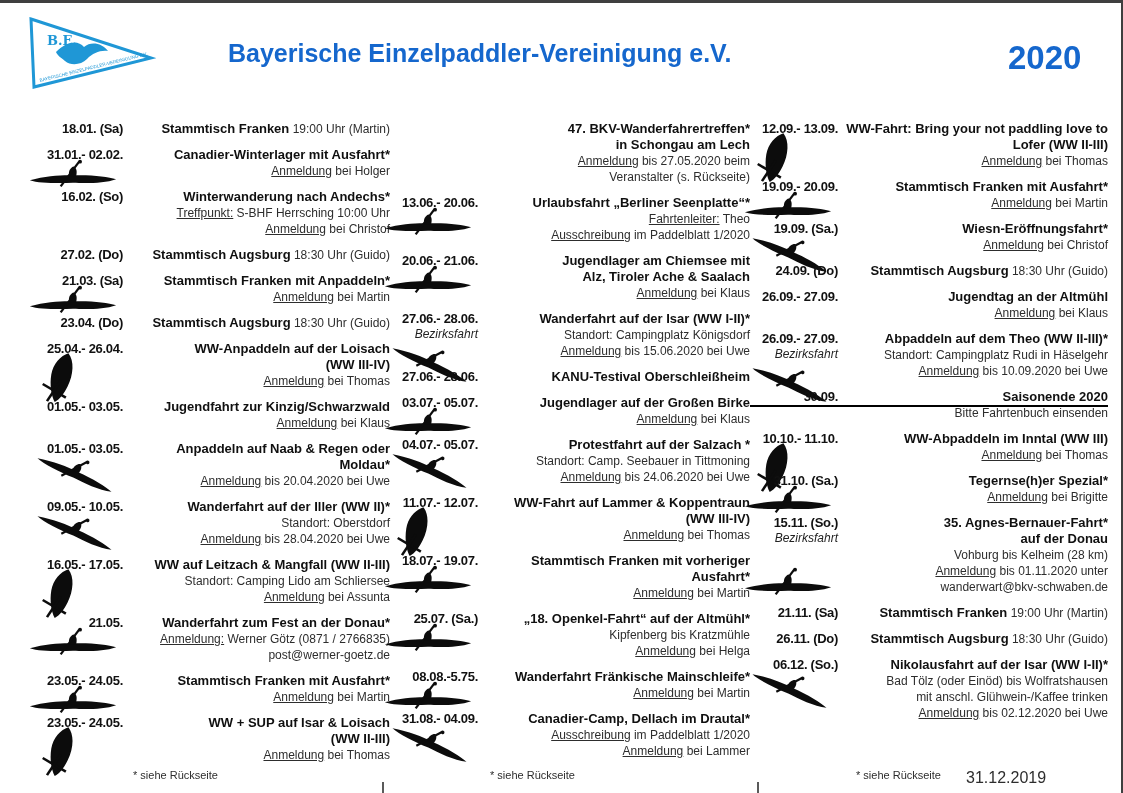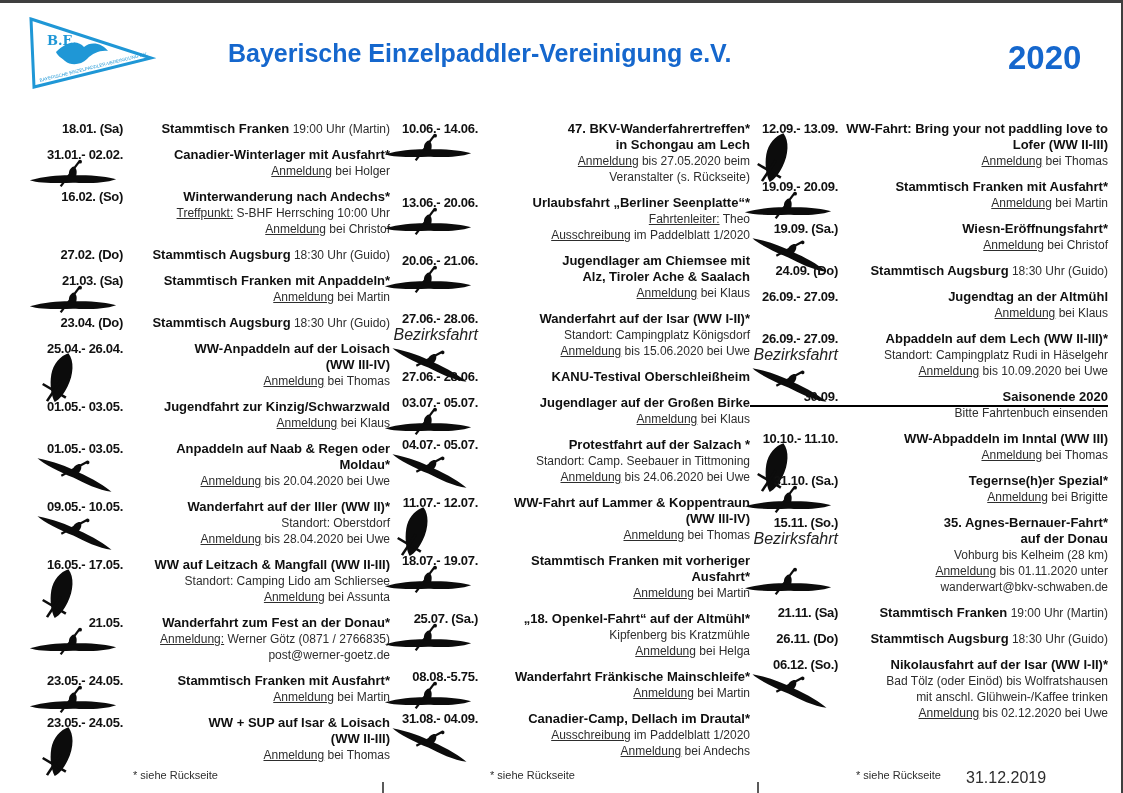--- a/index.html
+++ b/index.html
@@ -15,21 +15,21 @@
   .page-year  { position:absolute; left:1008px; top:36px; font-size:33px; font-weight:bold; }
   
   .cols { position:absolute; top:118px; left:35px; display:flex; }
   .col { box-sizing:border-box;text-align:right; }
   .col:nth-child(1){ width:355px; }
   .col:nth-child(2){ width:360px; }
   .col:nth-child(3){ width:358px; }
   .event { position:relative; display:flex; margin-bottom:10px; }
   .date-col { flex:0 0 88px; position:relative; }
   .date { font-weight:bold; font-size:13px; line-height:16px; white-space:nowrap; letter-spacing:-0.3px; }
-  .note { font-style:italic; font-size:16px; line-height:15px; color:#222; }
+  .note { font-style:italic; font-size:12px; line-height:15px; color:#222; }
   .content { flex:1; min-width:0; }
   .title-line { font-size:13px; line-height:16px; font-weight:bold; color:#101010; }
   .t-normal { font-weight:normal; font-size:12px; color:#2d2d2d;margin-top:16px; }
   .detail-line { font-size:12px; line-height:16px; color:#2d2d2d; }
   .d-underline { text-decoration:underline; }
   .event--rule .rule-line { position:absolute; left:0; right:0; top:16px; border-top:2px solid #000; }
   
   .icon { position:absolute; }
   .icon svg { display:block; }
   .icon--kayak-horizontal { top:12px; left:-6px; }
@@ -263,31 +263,20 @@
           </div>
           <div class="content">
             <div class="title-line"><span class="t-bold">WW + SUP auf Isar &amp; Loisach</span></div>
             <div class="title-line"><span class="t-bold">(WW II-III)</span></div>
             <div class="detail-line"><span class="d-underline">Anmeldung</span><span class="d-normal"> bei Thomas</span></div>
           </div>
         </div>
       </div>
       <div class="col">
         <div class="event">
-          <div class="date-col">
-            <div class="date">10.06.- 14.06.</div>
-            <div class="icon icon--kayak-horizontal">
-              <svg width="88" height="30" viewBox="0 0 100 34">
-                <path d="M1,24 C20,19 38,18 52,18.5 C72,18 90,20 99,23 C85,28 64,27.5 50,27 C32,27.5 11,27.5 1,24 Z" fill="#0c0c0c"></path>
-                <path d="M46,20 C44,14 47,10 50.5,8.5 C54,10 55,14 53.5,19.5 Z" fill="#0c0c0c"></path>
-                <line x1="36" y1="31" x2="57" y2="3" stroke="#0c0c0c" stroke-width="2.6"></line>
-                <circle cx="58" cy="3" r="2.2" fill="#0c0c0c"></circle>
-              </svg>
-            </div>
-          </div>
           <div class="content">
             <div class="title-line"><span class="t-bold">47. BKV-Wanderfahrertreffen*</span></div>
             <div class="title-line"><span class="t-bold">in Schongau am Lech</span></div>
             <div class="detail-line"><span class="d-underline">Anmeldung</span><span class="d-normal"> bis 27.05.2020 beim</span></div>
             <div class="detail-line"><span class="d-normal">Veranstalter (s. Rückseite)</span></div>
           </div>
         </div>
         <div class="event">
           <div class="date-col">
             <div class="date">13.06.- 20.06.</div>
@@ -470,21 +459,21 @@
                   <path d="M46,20 C44,14 47,10 50.5,8.5 C54,10 55,14 53.5,19.5 Z" fill="#0c0c0c"></path>
                   <line x1="36" y1="31" x2="57" y2="3" stroke="#0c0c0c" stroke-width="2.6"></line>
                   <circle cx="58" cy="3" r="2.2" fill="#0c0c0c"></circle>
                 </g>
               </svg>
             </div>
           </div>
           <div class="content">
             <div class="title-line"><span class="t-bold">Canadier-Camp, Dellach im Drautal*</span></div>
             <div class="detail-line"><span class="d-underline">Ausschreibung</span><span class="d-normal"> im Paddelblatt 1/2020</span></div>
-            <div class="detail-line"><span class="d-underline">Anmeldung</span><span class="d-normal"> bei Andechs</span></div>
+            <div class="detail-line"><span class="d-underline">Anmeldung</span><span class="d-normal"> bei Lammer</span></div>
           </div>
         </div>
       </div>
       <div class="col">
         <div class="event">
           <div class="date-col">
             <div class="date">12.09.- 13.09.</div>
             <div class="icon icon--kayak-ww">
               <svg width="36" height="52" viewBox="0 0 42 60">
                 <path d="M32,1 C39,10 38,26 31,40 C27,48 22,55 16,58 C12,51 10,38 12,26 C14,13 23,4 32,1 Z" fill="#0c0c0c"></path>
@@ -561,21 +550,21 @@
                 <g transform="translate(0,8) rotate(25 50 22)">
                   <path d="M1,24 C20,19 38,18 52,18.5 C72,18 90,20 99,23 C85,28 64,27.5 50,27 C32,27.5 11,27.5 1,24 Z" fill="#0c0c0c"></path>
                   <path d="M46,20 C44,14 47,10 50.5,8.5 C54,10 55,14 53.5,19.5 Z" fill="#0c0c0c"></path>
                   <line x1="36" y1="31" x2="57" y2="3" stroke="#0c0c0c" stroke-width="2.6"></line>
                   <circle cx="58" cy="3" r="2.2" fill="#0c0c0c"></circle>
                 </g>
               </svg>
             </div>
           </div>
           <div class="content">
-            <div class="title-line"><span class="t-bold">Abpaddeln auf dem Lech (WW II-III)*</span></div>
+            <div class="title-line"><span class="t-bold">Abpaddeln auf dem Theo (WW II-III)*</span></div>
             <div class="detail-line"><span class="d-normal">Standort: Campingplatz Rudi in Häselgehr</span></div>
             <div class="detail-line"><span class="d-underline">Anmeldung</span><span class="d-normal"> bis 10.09.2020 bei Uwe</span></div>
           </div>
         </div>
         <div class="event event--rule">
           <div class="date-col">
             <div class="date">30.09.</div>
           </div>
           <div class="content">
             <div class="title-line"><span class="t-bold">Saisonende 2020</span></div>

